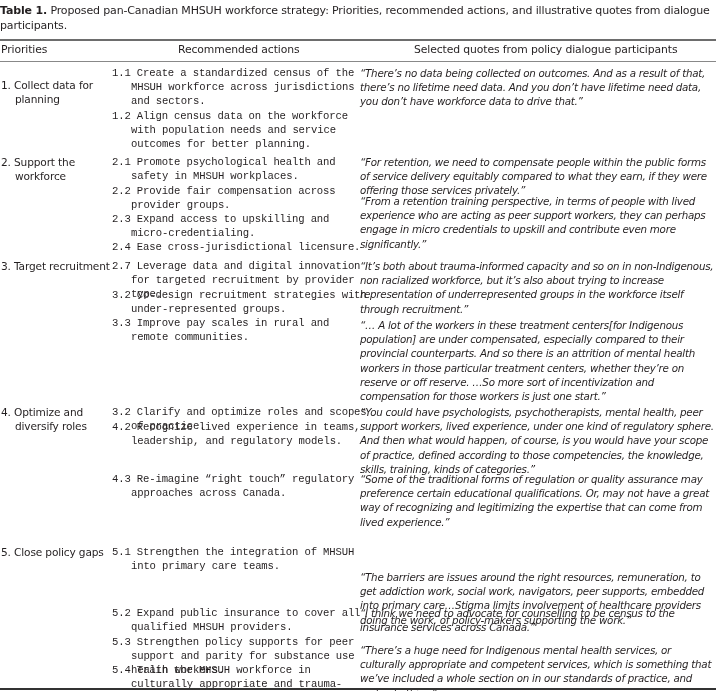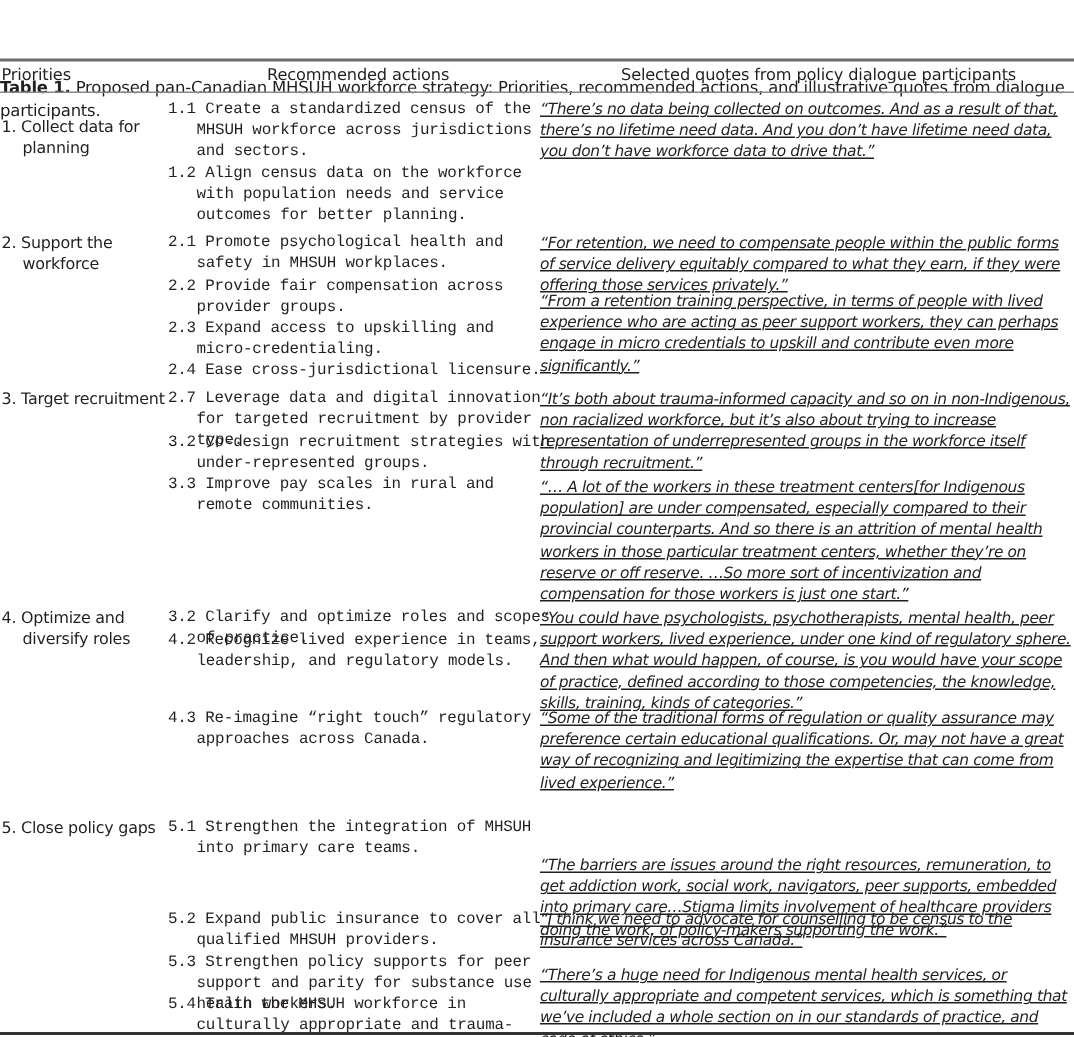--- a/index.html
+++ b/index.html
@@ -7,36 +7,35 @@
     width: 716px; height: 691px; overflow: hidden;
     font-family: "DejaVu Sans", sans-serif;
     color: #231f20;
     font-size: 10.6px;
     line-height: 14.2px;
   }
   .caption {
     position: absolute; left: 0; top: 3px; width: 712px;
     font-size: 11px; line-height: 15px;
     letter-spacing: -0.15px;
-    margin-top: 48px;
   }
   .caption b { font-weight: bold; }
   .rule { position: absolute; left: 0; width: 716px; background: #6d6d6d; }
   .rule.top { top: 39px; height: 1.5px; }
   .rule.mid { top: 61px; height: 1px; background: #888; }
   .rule.bottom { top: 688px; height: 1.5px; background: #333; }
   .hdr { position: absolute; top: 43px; font-size: 10.8px; letter-spacing: -0.1px; }
   .hdr.c1 { left: 1px; }
   .hdr.c2 { left: 178px; }
   .hdr.c3 { left: 414px; text-align: right; }
 
   .cell { position: absolute; letter-spacing: -0.15px; }
   .pri { left: 1px; width: 110px; padding-left: 14px; text-indent: -14px; }
   .act { left: 112px; width: 240px; padding-left: 19px; text-indent: -19px; font-family: Liberation Mono, monospace; }
-  .quote { left: 360px; width: 355px; font-style: italic; letter-spacing: -0.25px; font-family: "DejaVu Sans", sans-serif; font-size: 10.3px; text-decoration: underline; }
+  .quote { left: 360px; width: 355px; font-style: italic; letter-spacing: -0.25px; font-family: "DejaVu Sans", sans-serif; font-size: 10.3px; }
 </style>
 </head>
 <body>
 
 <div class="caption"><b>Table 1.</b><span> Proposed pan-Canadian MHSUH workforce strategy: Priorities, recommended actions, and illustrative quotes from dialogue participants.</span></div>
 
 <div class="rule top"></div>
 <div class="hdr c1">Priorities</div>
 <div class="hdr c2">Recommended actions</div>
 <div class="hdr c3">Selected quotes from policy dialogue participants</div>

